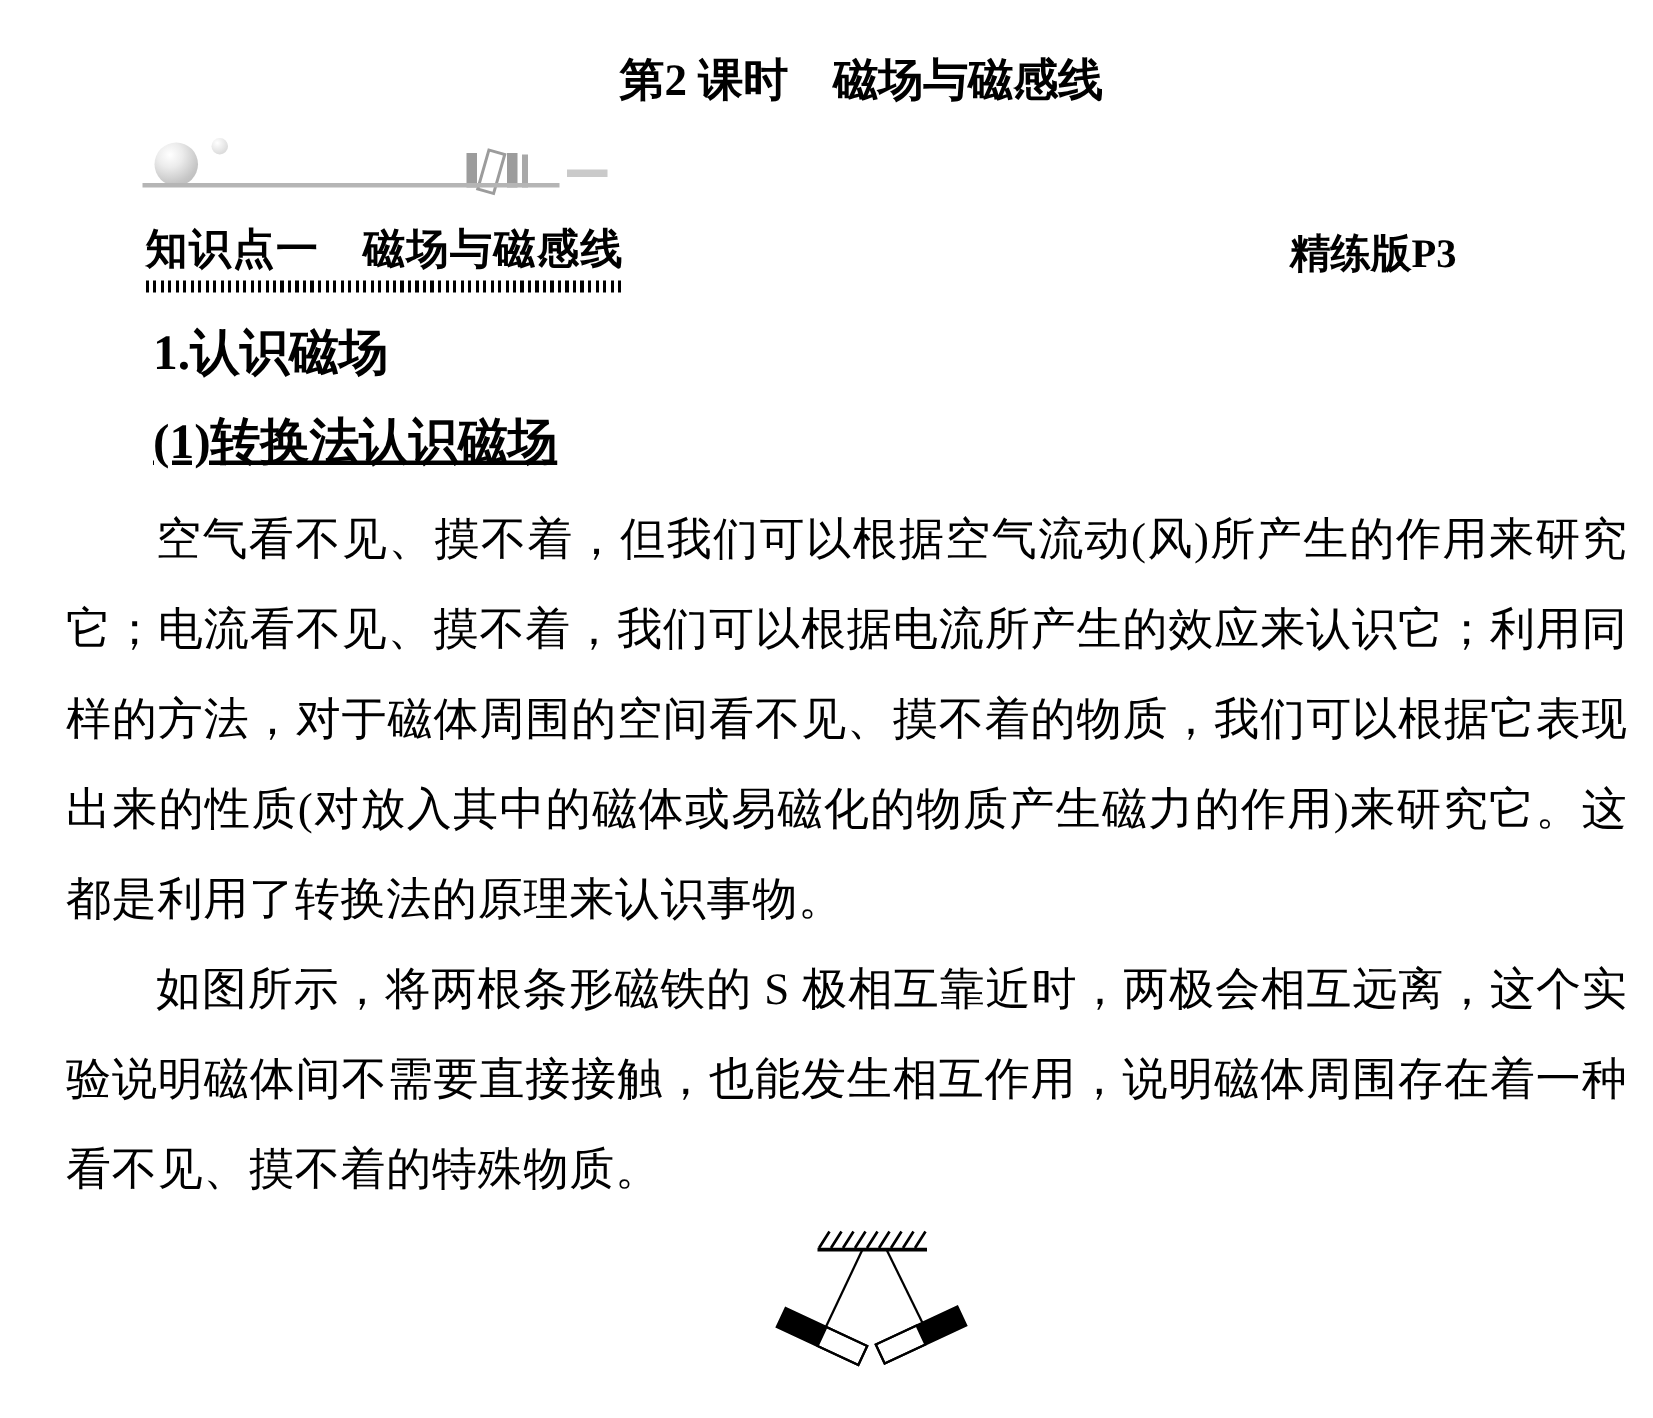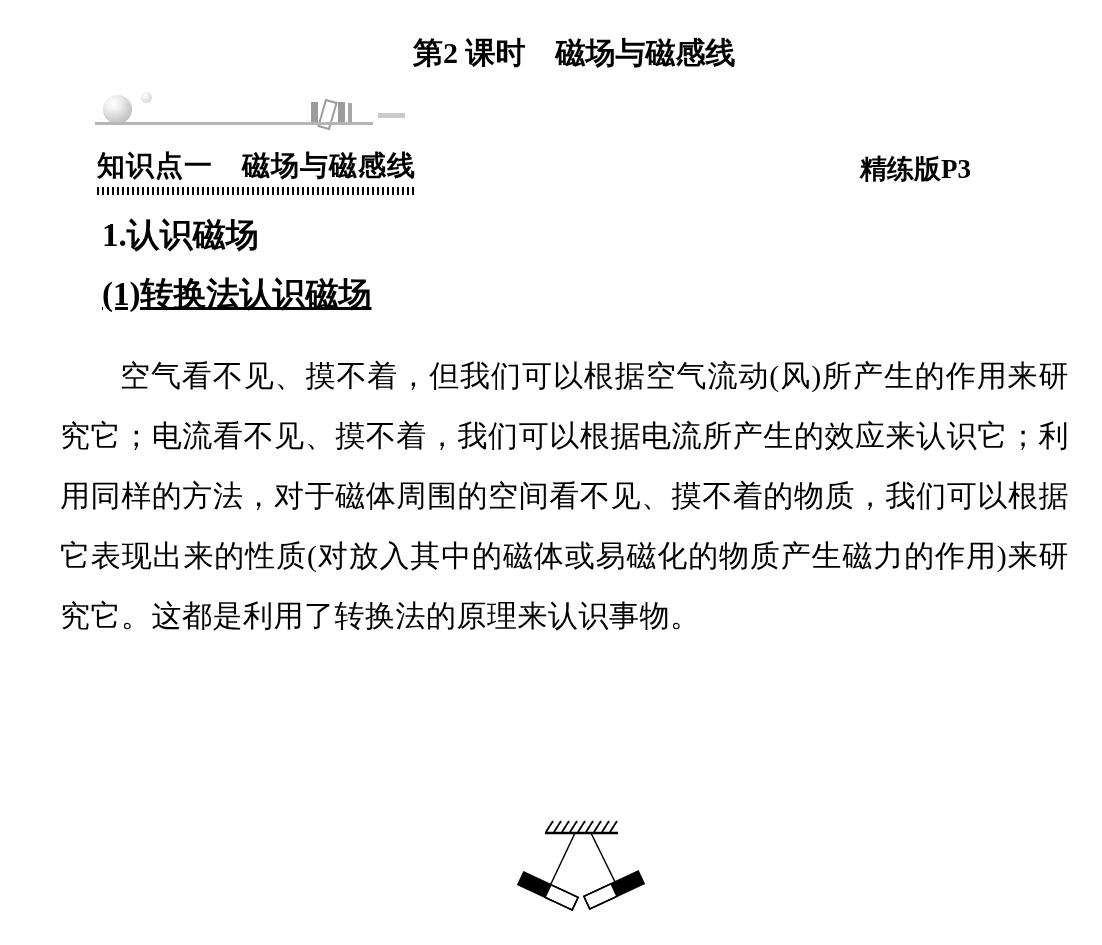--- a/index.html
+++ b/index.html
@@ -48,21 +48,21 @@
     position:absolute;left:860px;top:151px;font-weight:bold;font-size:27px;white-space:nowrap;
   }
   .subhead{position:absolute;left:102px;font-weight:bold;font-size:33px;white-space:nowrap;}
   .subhead.s1{top:213px;}
   .subhead.s2{top:272px;text-decoration:underline;}
   
   .bodytext{
     position:absolute;left:44px;top:330px;width:1041px;
     font-size:30px;line-height:60px;text-align:justify;letter-spacing:0.5px;
   }
-  .bodytext p{margin:16px;text-indent:2em;}
+  .bodytext p{margin:0;text-indent:2em;}
   
   .fig{position:absolute;left:500px;top:812px;width:160px;height:125px;}
 </style>
 </head>
 <body>
 
 <div>
 
   <h1 class="page-title">第2 课时　磁场与磁感线</h1>
 
@@ -83,20 +83,21 @@
     <span class="kp-text">知识点一　磁场与磁感线</span>
     <div class="kp-underline"></div>
   </div>
   <div class="page-ref">精练版P3</div>
 
   <div class="subhead s1">1.认识磁场</div>
   <div class="subhead s2">(1)转换法认识磁场</div>
 
   <div class="bodytext">
     <p>空气看不见、摸不着，但我们可以根据空气流动(风)所产生的作用来研究它；电流看不见、摸不着，我们可以根据电流所产生的效应来认识它；利用同样的方法，对于磁体周围的空间看不见、摸不着的物质，我们可以根据它表现出来的性质(对放入其中的磁体或易磁化的物质产生磁力的作用)来研究它。这都是利用了转换法的原理来认识事物。</p>
+    <p>如图所示，将两根条形磁铁的 S 极相互靠近时，两极会相互远离，这个实验说明磁体间不需要直接接触，也能发生相互作用，说明磁体周围存在着一种看不见、摸不着的特殊物质。</p>
   </div>
 
   <svg class="fig" viewBox="0 0 160 125" role="img">
     <path d="M45 21 H118" stroke="#000" stroke-width="2.5"></path>
     <path d="M46 20 L53 9 M54 20 L61 9 M62 20 L69 9 M70 20 L77 9 M78 20 L85 9 M86 20 L93 9 M94 20 L101 9 M102 20 L109 9 M110 20 L117 9" stroke="#000" stroke-width="1.8"></path>
     <path d="M75 21 L49 76" stroke="#000" stroke-width="1.5"></path>
     <path d="M91 21 L117 74" stroke="#000" stroke-width="1.5"></path>
     <g transform="translate(48 79) rotate(25)">
       <rect x="-30" y="-7" width="30" height="14" fill="#000"></rect>
       <rect x="0" y="-7" width="30" height="14" fill="#fff" stroke="#000" stroke-width="1.5"></rect>

